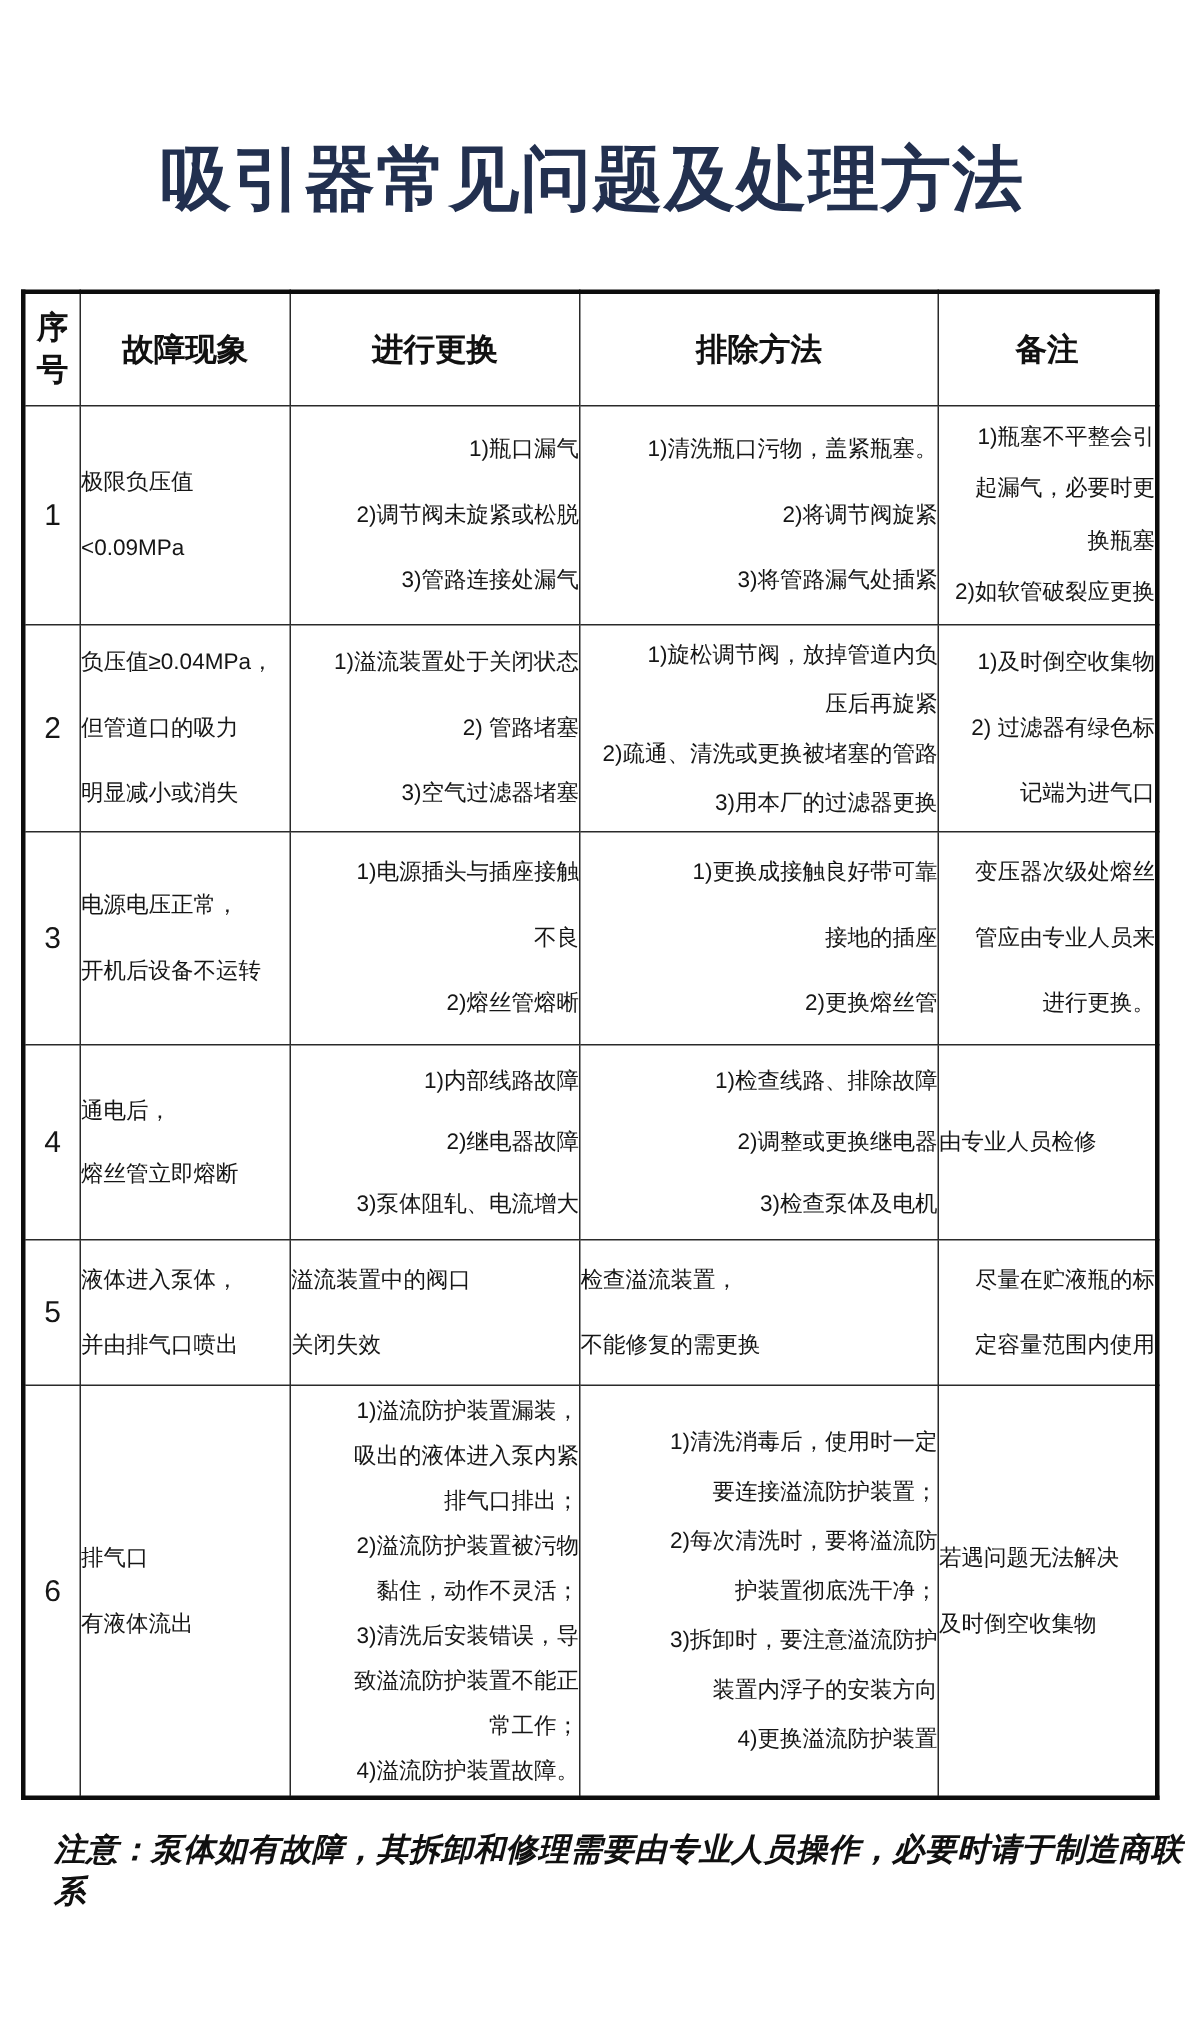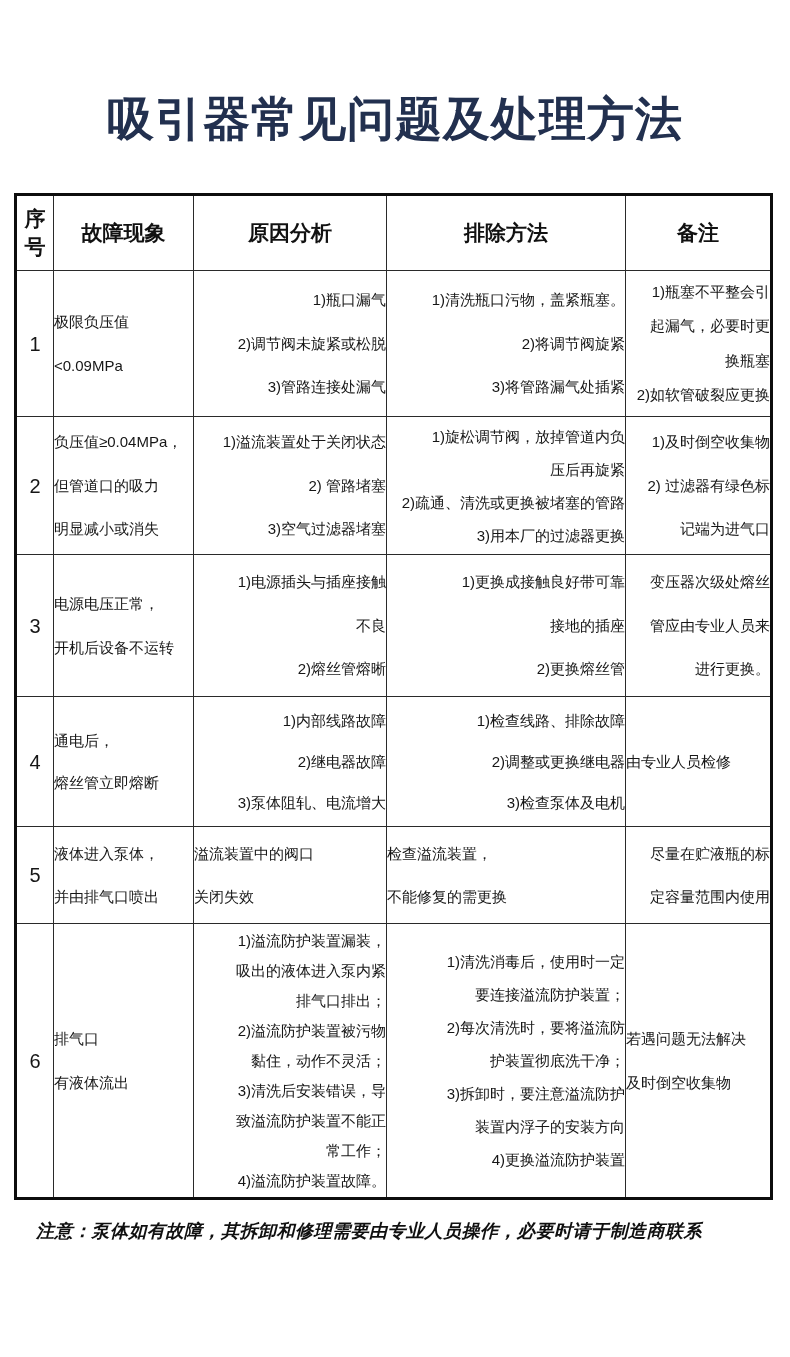--- a/index.html
+++ b/index.html
@@ -34,21 +34,21 @@
   .hd{white-space:pre;text-align:center;}
   .center{text-align:left;}
   .left{text-align:right;padding-left:8px;}
   .left-sm{text-align:right;padding-left:6px;}
   .num{font-size:20px;text-align:center;}
   .lh275{line-height:2.75;}
   .lh23{line-height:2.3;}
   .lh22{line-height:2.2;}
   .lh20{line-height:2.0;}
   .footnote{
-    margin:19px 0 0 36px;font-size:18px;font-weight:700;font-style:italic;
+    margin:19px 0 0 36px;font-size:21px;font-weight:700;font-style:italic;
     color:#101010;letter-spacing:0.5px;
   }
 </style>
 </head>
 <body>
 
 <div class="doc">
 
   <h1 class="page-title">吸引器常见问题及处理方法</h1>
 
@@ -63,21 +63,21 @@
     <tbody>
         <tr style="height:76px">
       <th class="th-no">
             <div class="hd">序
 号</div>
           </th>
       <th>
             <div class="hd">故障现象</div>
           </th>
       <th>
-            <div class="hd">原因分析</div>
+            <div class="hd">进行更换</div>
           </th>
       <th>
             <div class="hd">排除方法</div>
           </th>
       <th>
             <div class="hd">备注</div>
           </th>
     </tr>
 
     <tr style="height:146px">

